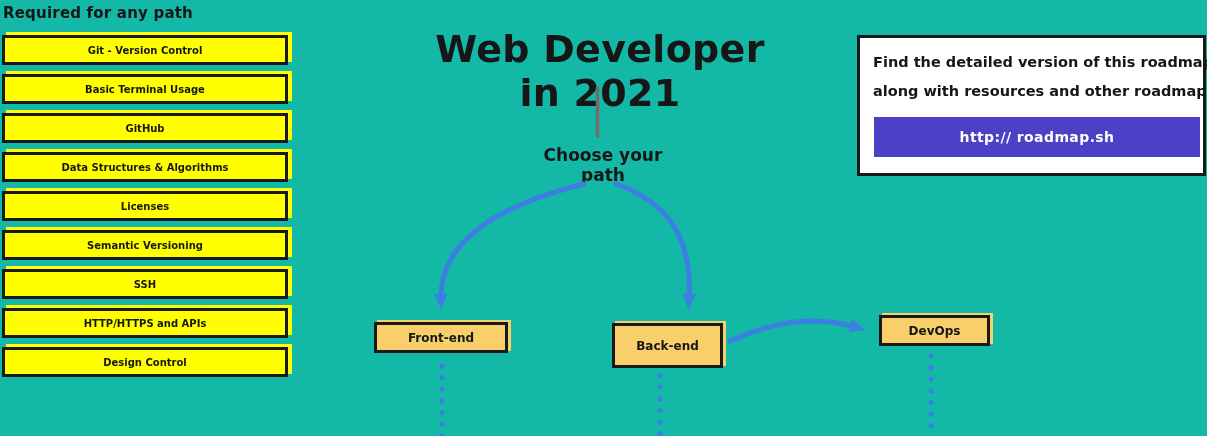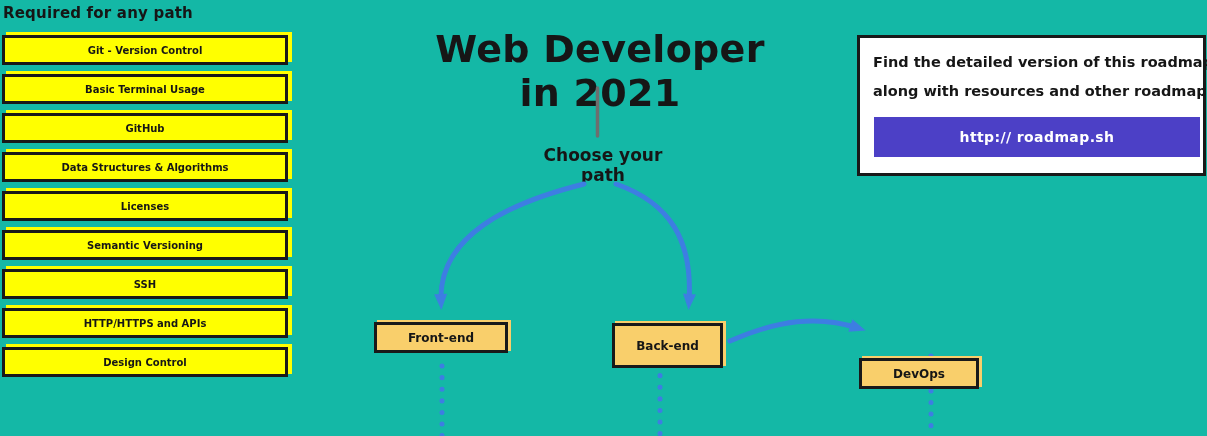--- a/index.html
+++ b/index.html
@@ -78,21 +78,21 @@
     box-shadow: 3px -2px 0 0 #f9cf6b;
     display: flex;
     align-items: center;
     justify-content: center;
     font-size: 12px;
     font-weight: 600;
     cursor: pointer;
   }
   .pbox.frontend { left: 374px; top: 322px; width: 134px; height: 31px; }
   .pbox.backend  { left: 612px; top: 323px; width: 111px; height: 45px; }
-  .pbox.devops   { left: 859px; top: 315px; width: 120px; height: 31px; margin-top: 43px; }
+  .pbox.devops   { left: 879px; top: 315px; width: 111px; height: 31px; }
 
   
   .infobox {
     position: absolute;
     box-sizing: border-box;
     left: 857px; top: 35px;
     width: 349px; height: 141px;
     background: #ffffff;
     border: 3px solid #191919;
     padding: 10px 12px 0 13px;

